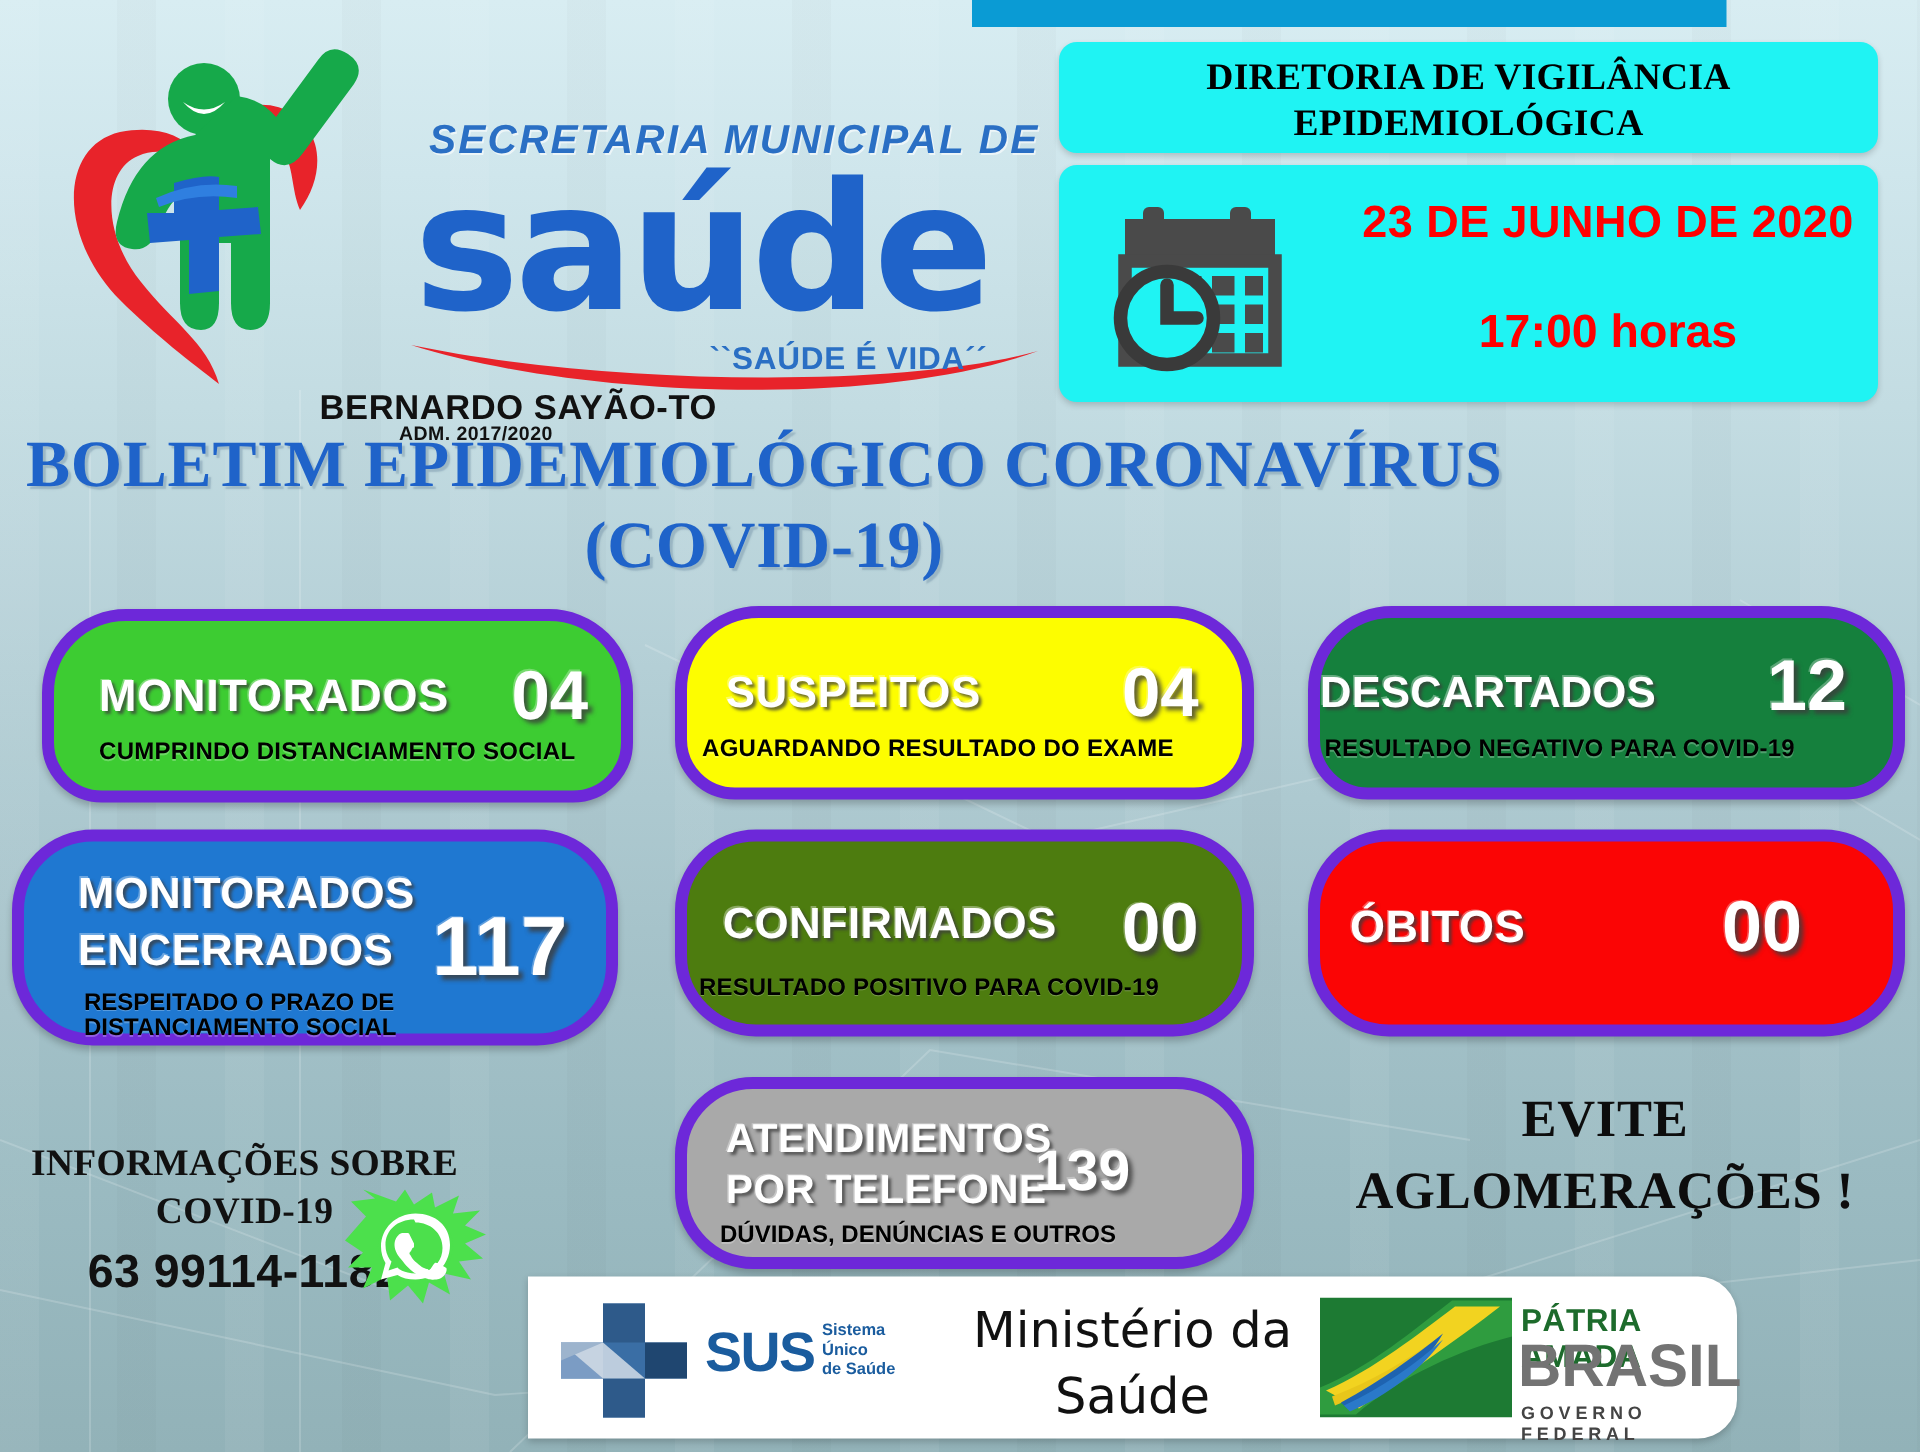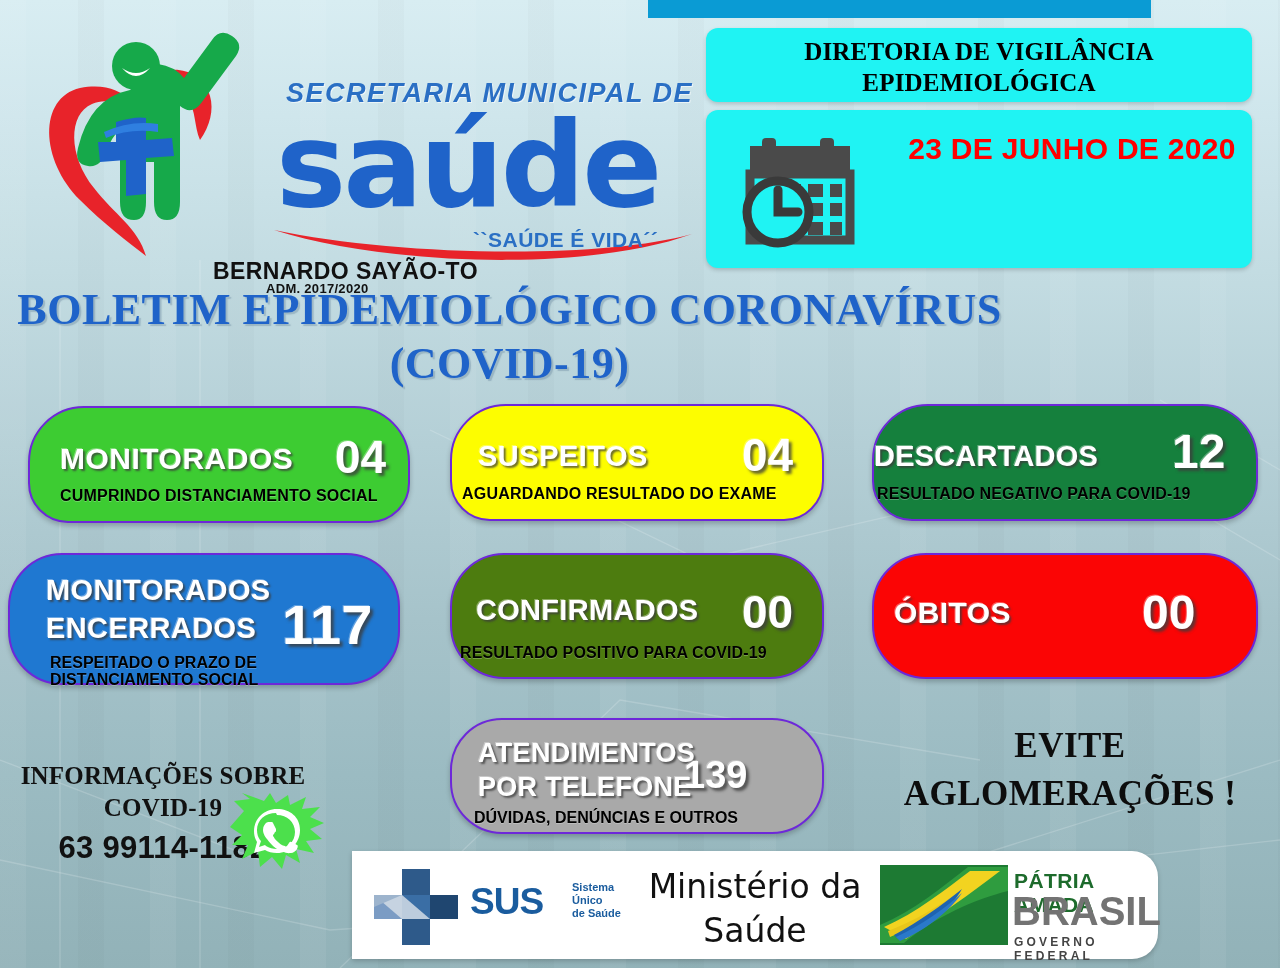--- a/index.html
+++ b/index.html
@@ -89,21 +89,21 @@
     position:absolute;left:0;top:283px;width:1019px;text-align:center;
     font-family:"Liberation Serif", serif;font-weight:bold;
     font-size:44px;line-height:54px;color:#1f63c9;
     letter-spacing:.5px;
     text-shadow:2px 2px 1px rgba(120,150,170,.5);
   }
   .title .l2{display:block;}
 
   
   .card{
-    position:absolute;border:2px solid #6d28d9;
+    position:absolute;border:8px solid #6d28d9;
     box-shadow:0 3px 5px rgba(0,0,0,.22);
   }
   .card .label{
     position:absolute;font-family:"Liberation Sans", sans-serif;
     font-weight:bold;color:#fff;line-height:1.0;
     text-shadow:2px 2px 2px rgba(60,60,60,.75),
                 -1px -1px 0 rgba(255,255,255,.35);
   }
   .card .num{
     position:absolute;font-family:"Liberation Sans", sans-serif;
@@ -197,21 +197,21 @@
   }
   .sus-wrap{position:absolute;left:10px;top:10px;}
   .sus-txt{
     position:absolute;left:118px;top:30px;
     font-family:"Liberation Sans", sans-serif;font-weight:bold;
     font-size:37px;color:#1a5c9e;letter-spacing:-1px;
   }
   .sus-sub{
     position:absolute;left:196px;top:30px;
     font-family:"Liberation Sans", sans-serif;font-weight:bold;
-    font-size:11px;line-height:13px;color:#1a5c9e;margin-left:24px;
+    font-size:11px;line-height:13px;color:#1a5c9e;
   }
   .br-wrap{position:absolute;left:528px;top:14px;}
   .br-t1{
     position:absolute;left:662px;top:18px;
     font-family:"Liberation Sans", sans-serif;font-weight:bold;
     font-size:21px;color:#1d6b2c;letter-spacing:.4px;
   }
   .br-t2{
     position:absolute;left:660px;top:40px;
     font-family:"Liberation Sans", sans-serif;font-weight:bold;
@@ -291,20 +291,21 @@
       <rect x="44" y="73" width="15" height="13"></rect>
       <rect x="66" y="73" width="15" height="13"></rect>
         <rect x="88" y="73" width="12" height="13"></rect>
       <rect x="66" y="92" width="15" height="13"></rect>
         <rect x="88" y="92" width="12" height="13"></rect>
     </g>
     <circle cx="36" cy="82" r="31" fill="#1ff3f3" stroke="#3a3a3a" stroke-width="9"></circle>
     <path d="M36 60 L36 82 L56 82" stroke="#3a3a3a" stroke-width="9" fill="none" stroke-linecap="round"></path>
   </svg>
   <div class="date-txt">23 DE JUNHO DE 2020</div>
+  <div class="time-txt">17:00 horas</div>
 </div>
 
 <div class="title">
   <span>BOLETIM EPIDEMIOLÓGICO CORONAVÍRUS</span>
   <span class="l2">(COVID-19)</span>
 </div>
 
 <div class="card" id="c-monit">
   <div class="label">MONITORADOS</div>
   <div class="num">04</div>

